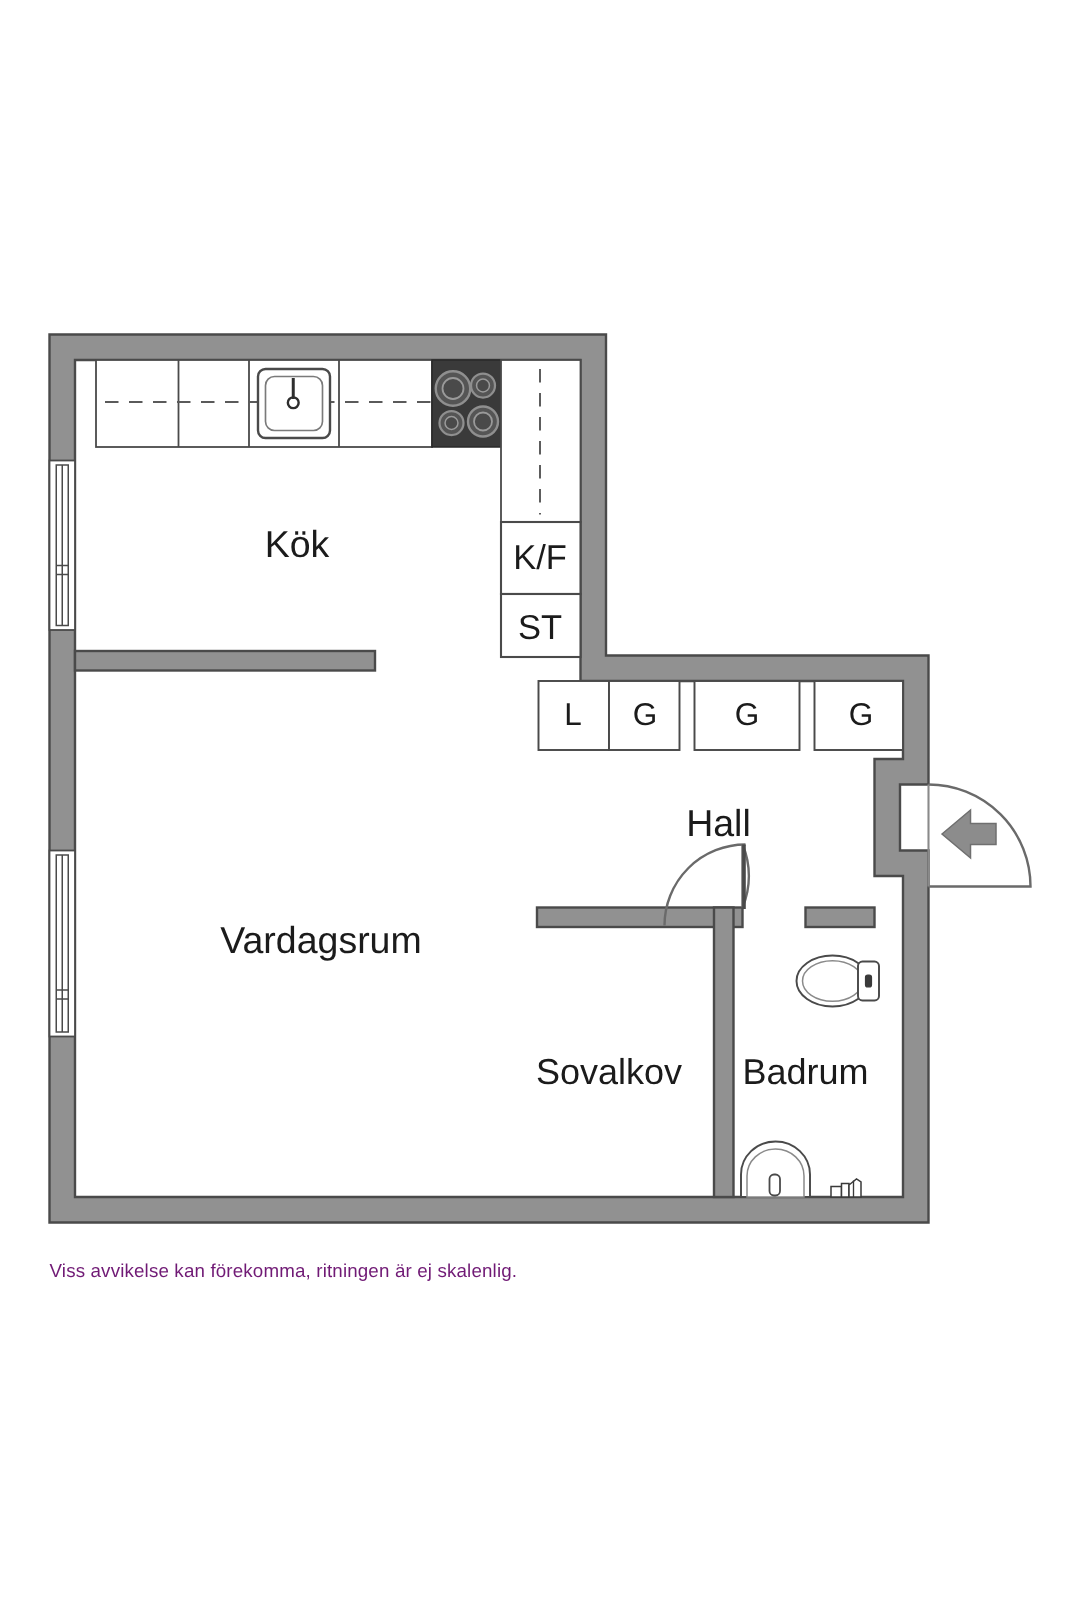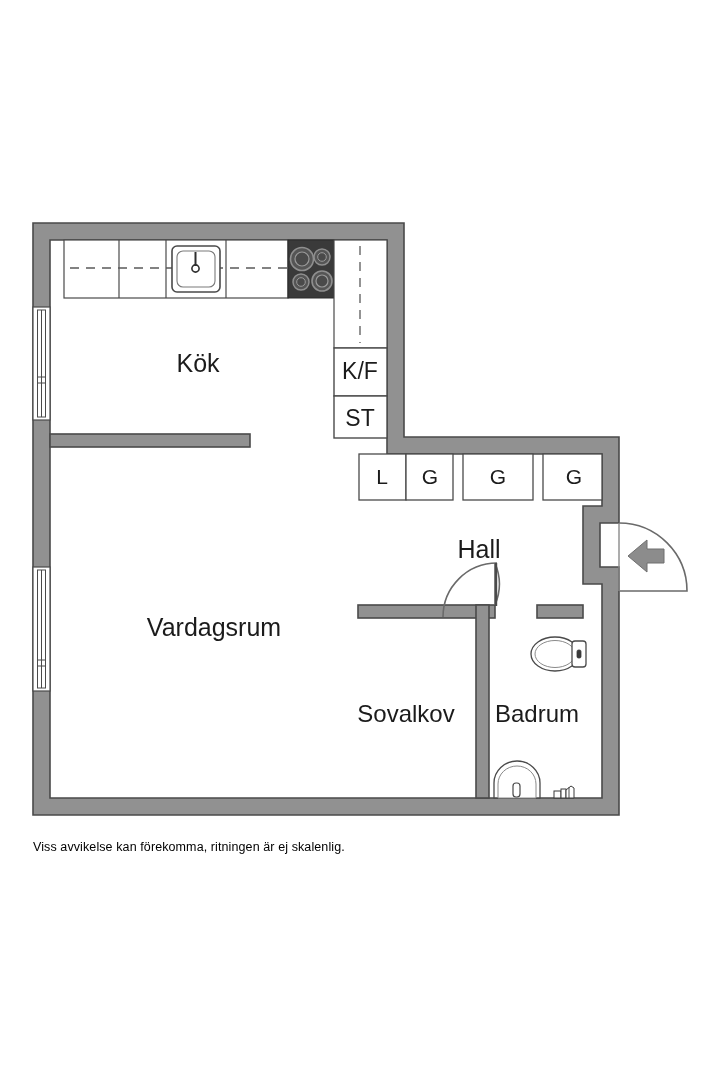--- a/index.html
+++ b/index.html
@@ -48,21 +48,21 @@
     font-size: 23px;
     text-anchor: middle;
     dominant-baseline: middle;
   }
   .disclaimer {
     position: absolute;
     left: 33px;
     top: 840px;
     font-family: "Liberation Sans", "DejaVu Sans", sans-serif;
     font-size: 12.5px;
-    color: #000000;
+    color: #701a75;
     letter-spacing: 0.1px;
     white-space: nowrap;
   }
 </style>
 </head>
 <body>
 
 <div id="plan-root">
 
   <svg id="floorplan-svg" width="720" height="1080" viewBox="0 0 720 1080">

